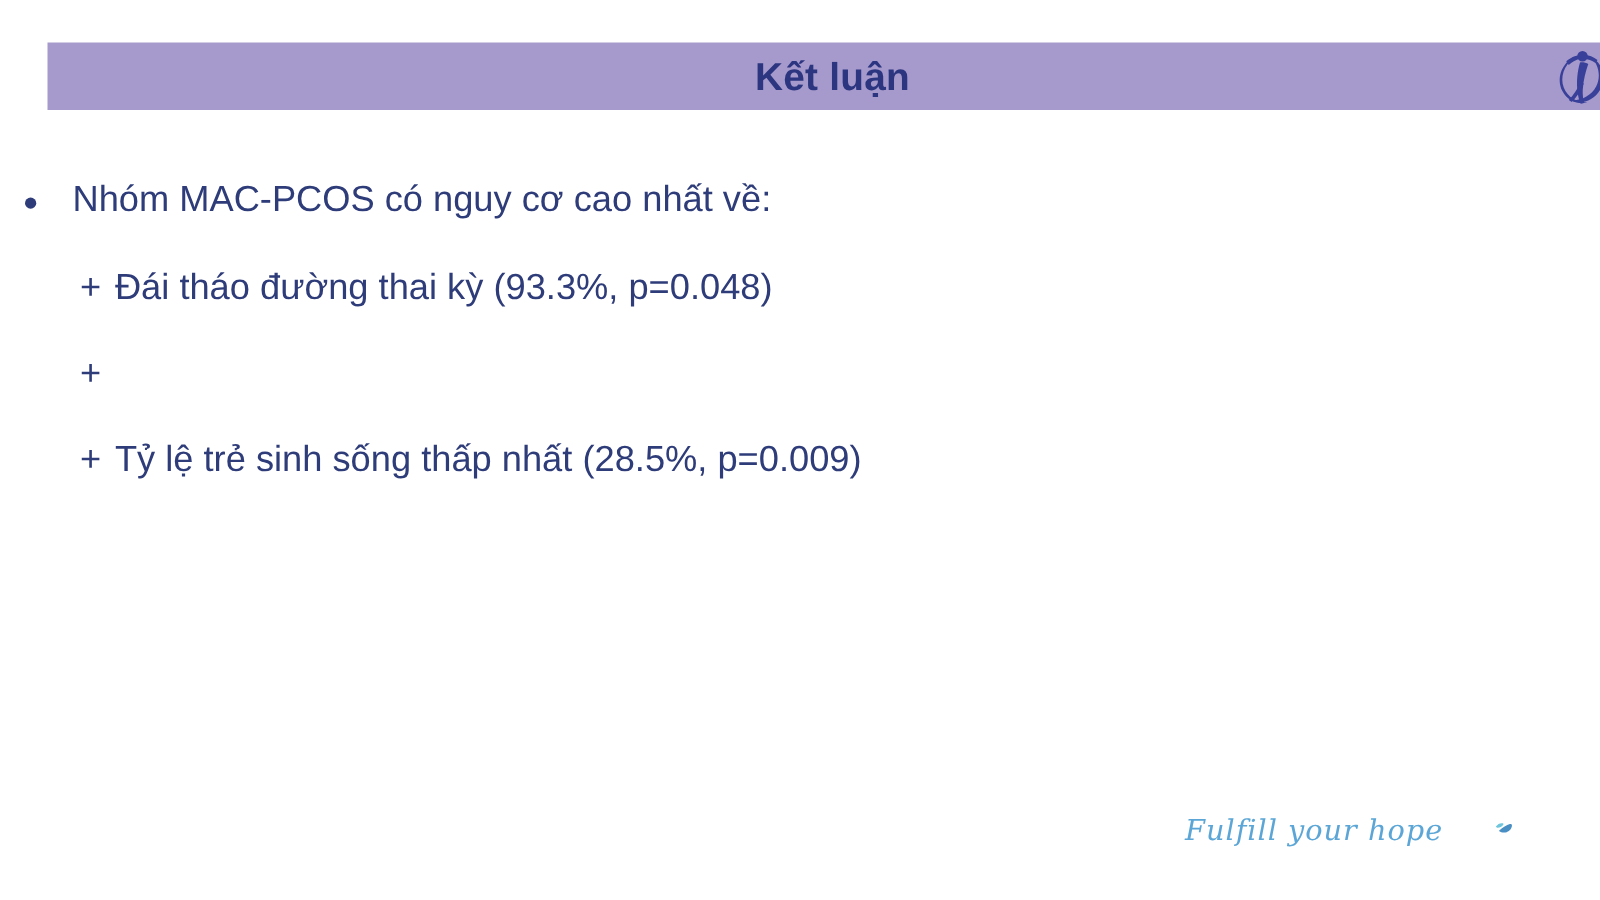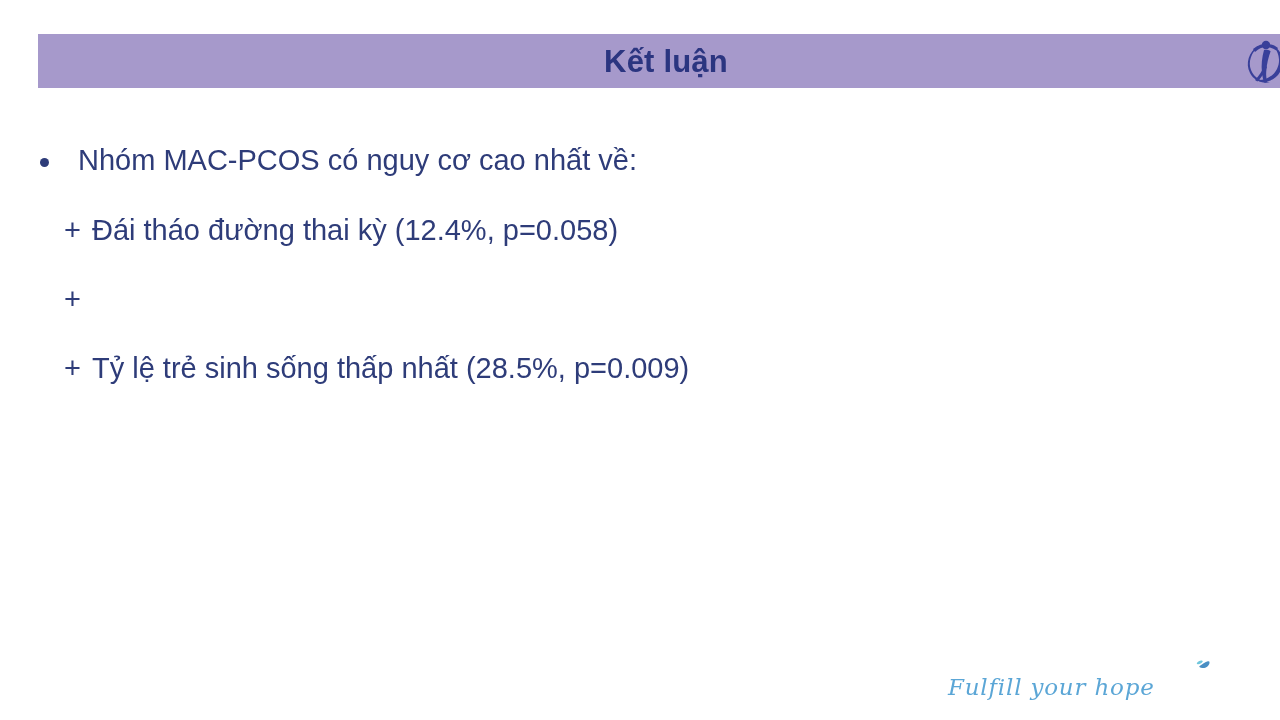--- a/index.html
+++ b/index.html
@@ -67,21 +67,21 @@
     align-items: flex-start;
     color: #2E3C79;
     font-family: "Liberation Sans", sans-serif;
     font-size: 29px;
     line-height: 1.28;
     font-weight: normal;
     white-space: nowrap;
   }
 
   .line.bullet-line {
-    padding-left: 40px;
+    padding-left: 20px;
     margin-bottom: 33px;
     text-align: right;
   }
 
   .line.sub-line {
     padding-left: 64px;
     margin-bottom: 32px;
   }
 
   .bullet-dot {
@@ -107,21 +107,21 @@
   }
 
   
   .footer-brand {
     position: absolute;
     left: 948px;
     top: 624px;
     width: 262px;
     height: 76px;
     display: flex;
-    align-items: flex-end;
+    align-items: flex-start;
     gap: 25px;
   }
 
   .tagline {
     font-family: "DejaVu Serif", serif;
     font-style: italic;
     font-size: 23px;
     color: #5BA6D6;
     letter-spacing: 0.8px;
     white-space: nowrap;
@@ -161,21 +161,21 @@
 
   <div class="content">
 
     <div class="line bullet-line">
       <span class="bullet-dot"></span>
       <span class="line-text">Nhóm MAC-PCOS có nguy cơ cao nhất về:</span>
     </div>
 
     <div class="line sub-line">
       <span class="plus-sign">+</span>
-      <span class="line-text">Đái tháo đường thai kỳ (12.4%, p=0.058)</span>
+      <span class="line-text">Đái tháo đường thai kỳ (93.3%, p=0.048)</span>
     </div>
 
     <div class="line sub-line">
       <span class="plus-sign">+</span>
     </div>
 
     <div class="line sub-line">
       <span class="plus-sign">+</span>
       <span class="line-text">Tỷ lệ trẻ sinh sống thấp nhất (28.5%, p=0.009)</span>
     </div>

